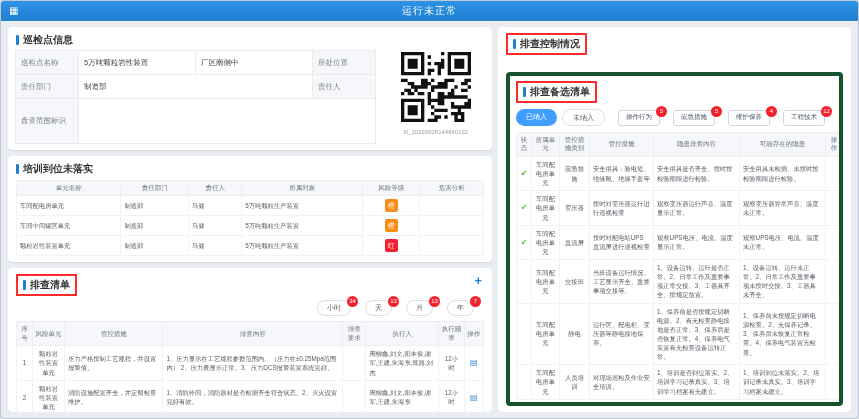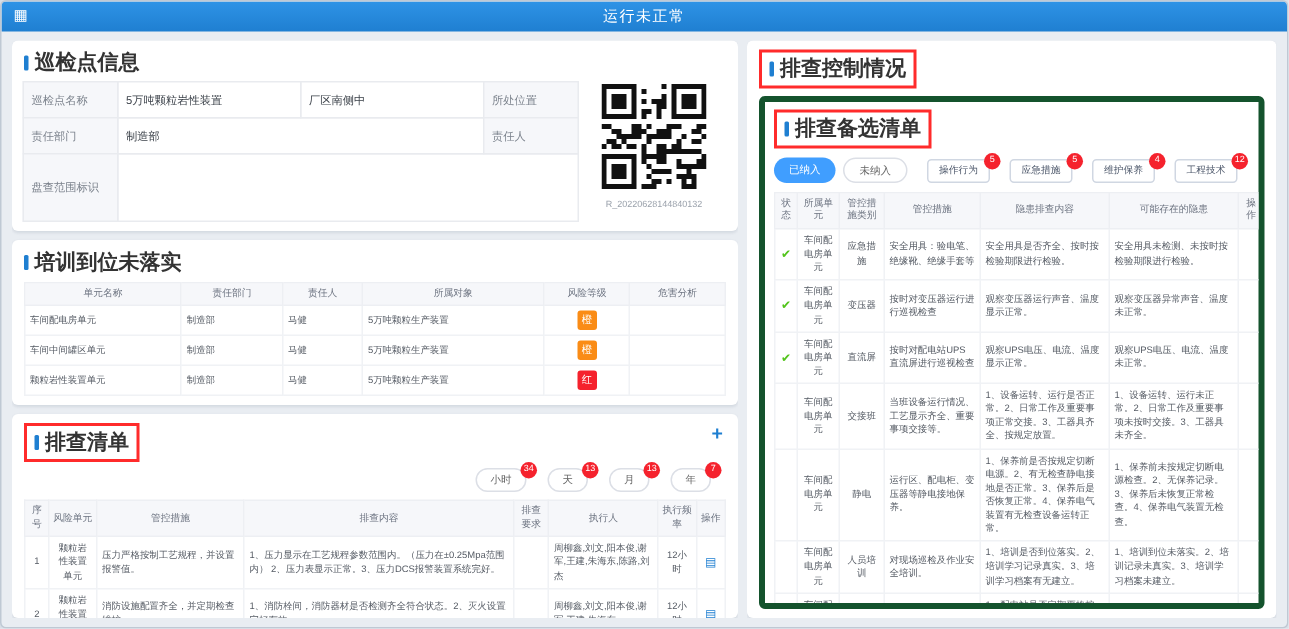--- a/index.html
+++ b/index.html
@@ -10,27 +10,27 @@
   
   .titlebar { height:20px; flex:0 0 20px; background:linear-gradient(#2e93e6,#1f7fd1); color:#fff; display:flex; align-items:center; justify-content:center; position:relative; }
   .titlebar .app-icon { position:absolute; left:8px; font-size:10px; line-height:1; }
   .titlebar .title { font-size:10px; letter-spacing:1px; }
 
   .content { flex:1; display:flex; gap:6px; padding:6px 7px; overflow:hidden; }
   .col-left { width:484px; flex:0 0 484px; display:flex; flex-direction:column; gap:6px; overflow:hidden; }
   .col-right { flex:1; overflow:hidden; }
 
   .card { background:#fff; border-radius:4px; box-shadow:0 1px 2px rgba(30,50,80,.10); padding:6px 8px; overflow:hidden; }
-  .sec-title { display:inline-flex; align-items:center; gap:4px; font-size:14px; font-weight:bold; color:#333; }
+  .sec-title { display:inline-flex; align-items:center; gap:4px; font-size:10px; font-weight:bold; color:#333; }
   .bar { width:3px; height:10px; background:#1f7fd1; border-radius:1px; display:inline-block; }
   .annot { border:2px solid #ff2b2b; padding:2px 5px; display:inline-flex; align-items:center; gap:4px; }
   .title-row { display:flex; align-items:flex-start; justify-content:space-between; margin-bottom:4px; }
 
   
-  .info-wrap { display:flex; gap:2px; }
+  .info-wrap { display:flex; gap:12px; }
   .form { flex:1; }
   .frow { display:flex; }
   .cell { border:1px solid #e9ebef; margin:-1px 0 0 -1px; font-size:7.5px; padding:2px 5px; display:flex; align-items:center; min-height:25px; }
   .lbl { width:64px; flex:0 0 64px; background:#f6f7fa; color:#7b828c; }
   .val { flex:1; color:#3c424a; }
   .tall { min-height:46px; }
   .qr-box { width:96px; flex:0 0 96px; display:flex; flex-direction:column; align-items:center; justify-content:flex-start; padding-top:1px; }
   .qr-code-text { font-size:6px; color:#9aa1ab; margin-top:3px; white-space:nowrap; }
 
   
@@ -245,21 +245,21 @@
                 <td class="c"><span class="doc-icon">▤</span></td>
               </tr>
 
           </tbody>
         </table>
       </section>
     </div>
 
     <div class="col-right">
       <section class="card right-card">
-        <div class="title-row" style="margin-bottom:0;font-family:Liberation Serif, serif;">
+        <div class="title-row" style="margin-bottom:12px;font-family:Liberation Serif, serif;">
           <span class="sec-title annot">
             <span class="bar"></span>
             <span>排查控制情况</span>
           </span>
         </div>
 
         <div class="inner">
           <span class="sec-title annot">
             <span class="bar"></span>
             <span>排查备选清单</span>

